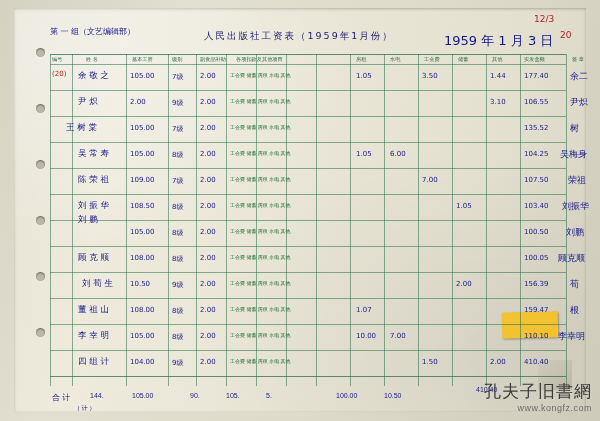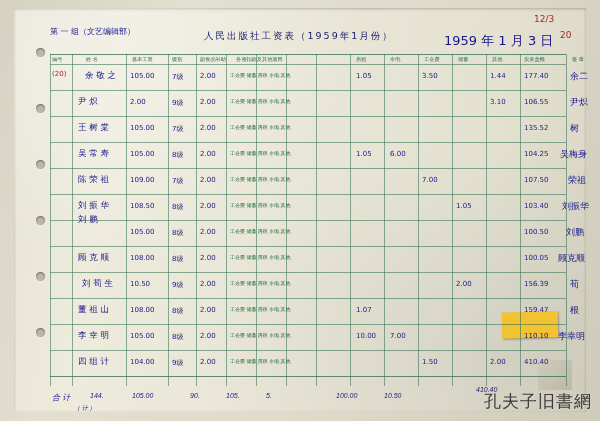--- a/index.html
+++ b/index.html
@@ -61,21 +61,21 @@
   .hline{height:1px;left:0;right:0;}
   .hline.major{height:1px;opacity:.75;}
   .cell{
     position:absolute;font-size:6.5px;white-space:nowrap;
   }
   .name{font-size:8.5px;}
   .num{font-size:7px;}
   .sig{font-size:9px;color:#1a1a8c;}
   .colhdr{font-size:5.2px;color:#2b6b49;}
   .footer-note{
-    position:absolute;font-size:7px;color:#1a1a8c;font-style:italic;
+    position:absolute;font-size:7px;color:#1a1a8c;
   }
   
   .wm{
     position:absolute;right:8px;bottom:8px;text-align:right;
     font-family:Liberation Sans, sans-serif;
   }
   .wm .cn{font-size:17px;color:#3a3a3a;letter-spacing:1px;}
   .wm .url{font-size:9px;color:#6b6b6b;letter-spacing:.5px;}
   .corner-fold{
     position:absolute;right:14px;bottom:22px;width:34px;height:30px;
@@ -146,41 +146,41 @@
       <div class="cell colhdr" style="left:186px;top:2px">各项扣款及其他项目</div>
       <div class="cell colhdr" style="left:306px;top:2px">房租</div>
       <div class="cell colhdr" style="left:340px;top:2px">水电</div>
       <div class="cell colhdr" style="left:374px;top:2px">工会费</div>
       <div class="cell colhdr" style="left:408px;top:2px">储蓄</div>
       <div class="cell colhdr" style="left:442px;top:2px">其他</div>
       <div class="cell colhdr" style="left:474px;top:2px">实发金额</div>
       <div class="cell colhdr" style="left:522px;top:2px">签 章</div>
 
       <div class="cell hand red num" style="left:2px;top:16px">(20)</div>
-      <div class="cell hand name" style="left:35px;top:16px">余 敬 之</div>
+      <div class="cell hand name" style="left:28px;top:16px">余 敬 之</div>
       <div class="cell hand num" style="left:80px;top:18px">105.00</div>
       <div class="cell hand num" style="left:122px;top:18px">7级</div>
       <div class="cell hand num" style="left:150px;top:18px">2.00</div>
       <div class="cell green" style="left:180px;top:18px;font-size:5px">工会费 储蓄 房租 水电 其他</div>
       <div class="cell hand num" style="left:306px;top:18px">1.05</div>
       <div class="cell hand num" style="left:372px;top:18px">3.50</div>
       <div class="cell hand num" style="left:440px;top:18px">1.44</div>
       <div class="cell hand num" style="left:474px;top:18px">177.40</div>
       <div class="cell sig" style="left:520px;top:16px">余二</div>
 
       <div class="cell hand name" style="left:28px;top:42px">尹 炽</div>
       <div class="cell hand num" style="left:80px;top:44px">2.00</div>
       <div class="cell hand num" style="left:122px;top:44px">9级</div>
       <div class="cell hand num" style="left:150px;top:44px">2.00</div>
       <div class="cell green" style="left:180px;top:44px;font-size:5px">工会费 储蓄 房租 水电 其他</div>
       <div class="cell hand num" style="left:440px;top:44px">3.10</div>
       <div class="cell hand num" style="left:474px;top:44px">106.55</div>
       <div class="cell sig" style="left:520px;top:42px">尹炽</div>
 
-      <div class="cell hand name" style="left:28px;top:68px">王 树 棠</div>
+      <div class="cell hand name" style="left:16px;top:68px">王 树 棠</div>
       <div class="cell hand num" style="left:80px;top:70px">105.00</div>
       <div class="cell hand num" style="left:122px;top:70px">7级</div>
       <div class="cell hand num" style="left:150px;top:70px">2.00</div>
       <div class="cell green" style="left:180px;top:70px;font-size:5px">工会费 储蓄 房租 水电 其他</div>
       <div class="cell hand num" style="left:474px;top:70px">135.52</div>
       <div class="cell sig" style="left:520px;top:68px">树</div>
 
       <div class="cell hand name" style="left:28px;top:94px">吴 常 寿</div>
       <div class="cell hand num" style="left:80px;top:96px">105.00</div>
       <div class="cell hand num" style="left:122px;top:96px">8级</div>
@@ -272,14 +272,15 @@
     <div class="footer-note pencil" style="left:252px;top:384px">5.</div>
     <div class="footer-note pencil" style="left:322px;top:384px">100.00</div>
     <div class="footer-note pencil" style="left:370px;top:384px">10.50</div>
     <div class="footer-note pencil" style="left:462px;top:378px">410.40</div>
 
     <div class="footer-note pencil" style="left:60px;top:396px;font-size:6px">（ 计 ）</div>
   </div>
 
   <div class="wm">
     <div class="cn">孔夫子旧書網</div>
+    <div class="url">www.kongfz.com</div>
   </div>
 </div>
 
 </body></html>

